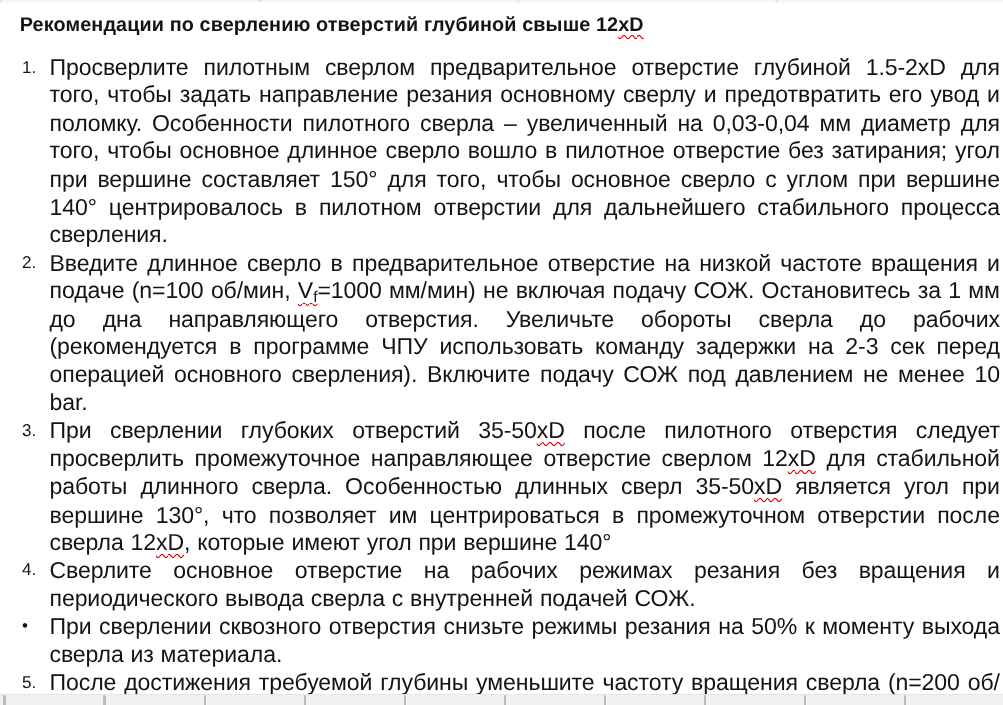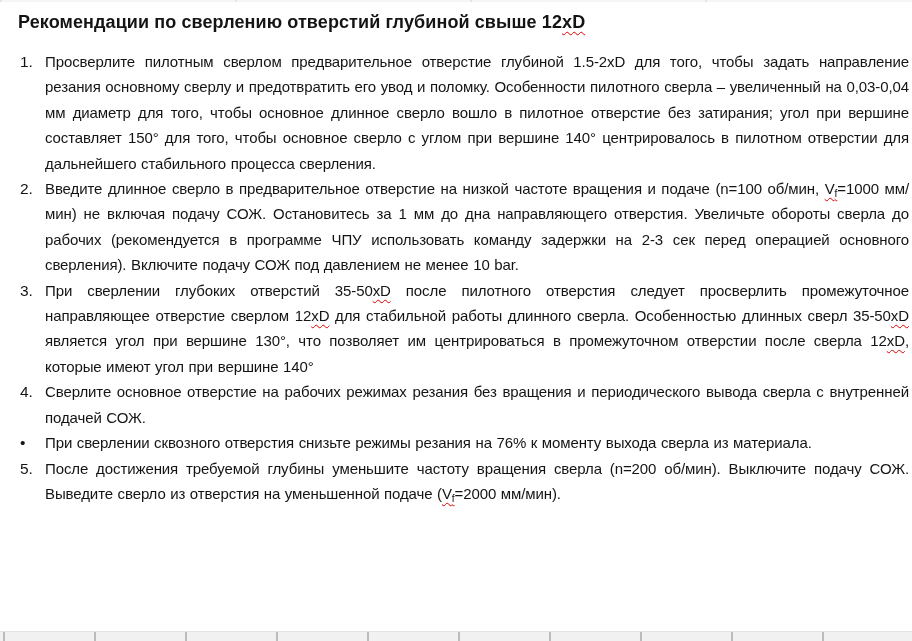--- a/index.html
+++ b/index.html
@@ -54,21 +54,21 @@
   }
   .item { display: flex; }
   .item .marker {
     flex: 0 0 25px;
     font-size: 15.5px;
     line-height: 25.4px;
   }
   .item .body {
     flex: 1 1 auto;
     text-align: justify;
-    font-size: 15px;
+    font-size: 21px;
     line-height: 25.4px;
     letter-spacing: -0.1px;
     word-spacing: 0.5px;
   }
   .sq {
     text-decoration: underline;
     text-decoration-style: wavy;
     text-decoration-color: #e00000;
     text-decoration-thickness: 1px;
     text-underline-offset: 3px;
@@ -97,21 +97,21 @@
       <div class="item">
         <span class="marker">3.</span>
         <div class="body"><span>При сверлении глубоких отверстий 35-50</span><span class="sq">xD</span><span> после пилотного отверстия следует просверлить промежуточное направляющее отверстие сверлом 12</span><span class="sq">xD</span><span> для стабильной работы длинного сверла. Особенностью длинных сверл 35-50</span><span class="sq">xD</span><span> является угол при вершине 130°, что позволяет им центрироваться в промежуточном отверстии после сверла 12</span><span class="sq">xD</span><span>, которые имеют угол при вершине 140°</span></div>
       </div>
       <div class="item">
         <span class="marker">4.</span>
         <div class="body"><span>Сверлите основное отверстие на рабочих режимах резания без вращения и периодического вывода сверла с внутренней подачей СОЖ.</span></div>
       </div>
       <div class="item">
         <span class="marker">•</span>
-        <div class="body"><span>При сверлении сквозного отверстия снизьте режимы резания на 76% к моменту выхода сверла из материала.</span></div>
+        <div class="body"><span>При сверлении сквозного отверстия снизьте режимы резания на 50% к моменту выхода сверла из материала.</span></div>
       </div>
       <div class="item">
         <span class="marker">5.</span>
         <div class="body"><span>После достижения требуемой глубины уменьшите частоту вращения сверла (n=200 об/мин). Выключите подачу СОЖ. Выведите сверло из отверстия на уменьшенной подаче (</span><span class="sq">V<sub>f</sub></span><span>=2000 мм/мин).</span></div>
       </div>
     </div>
   <div class="right-edge"></div>
   <div class="bottom-strip"></div>
 </div>
 

